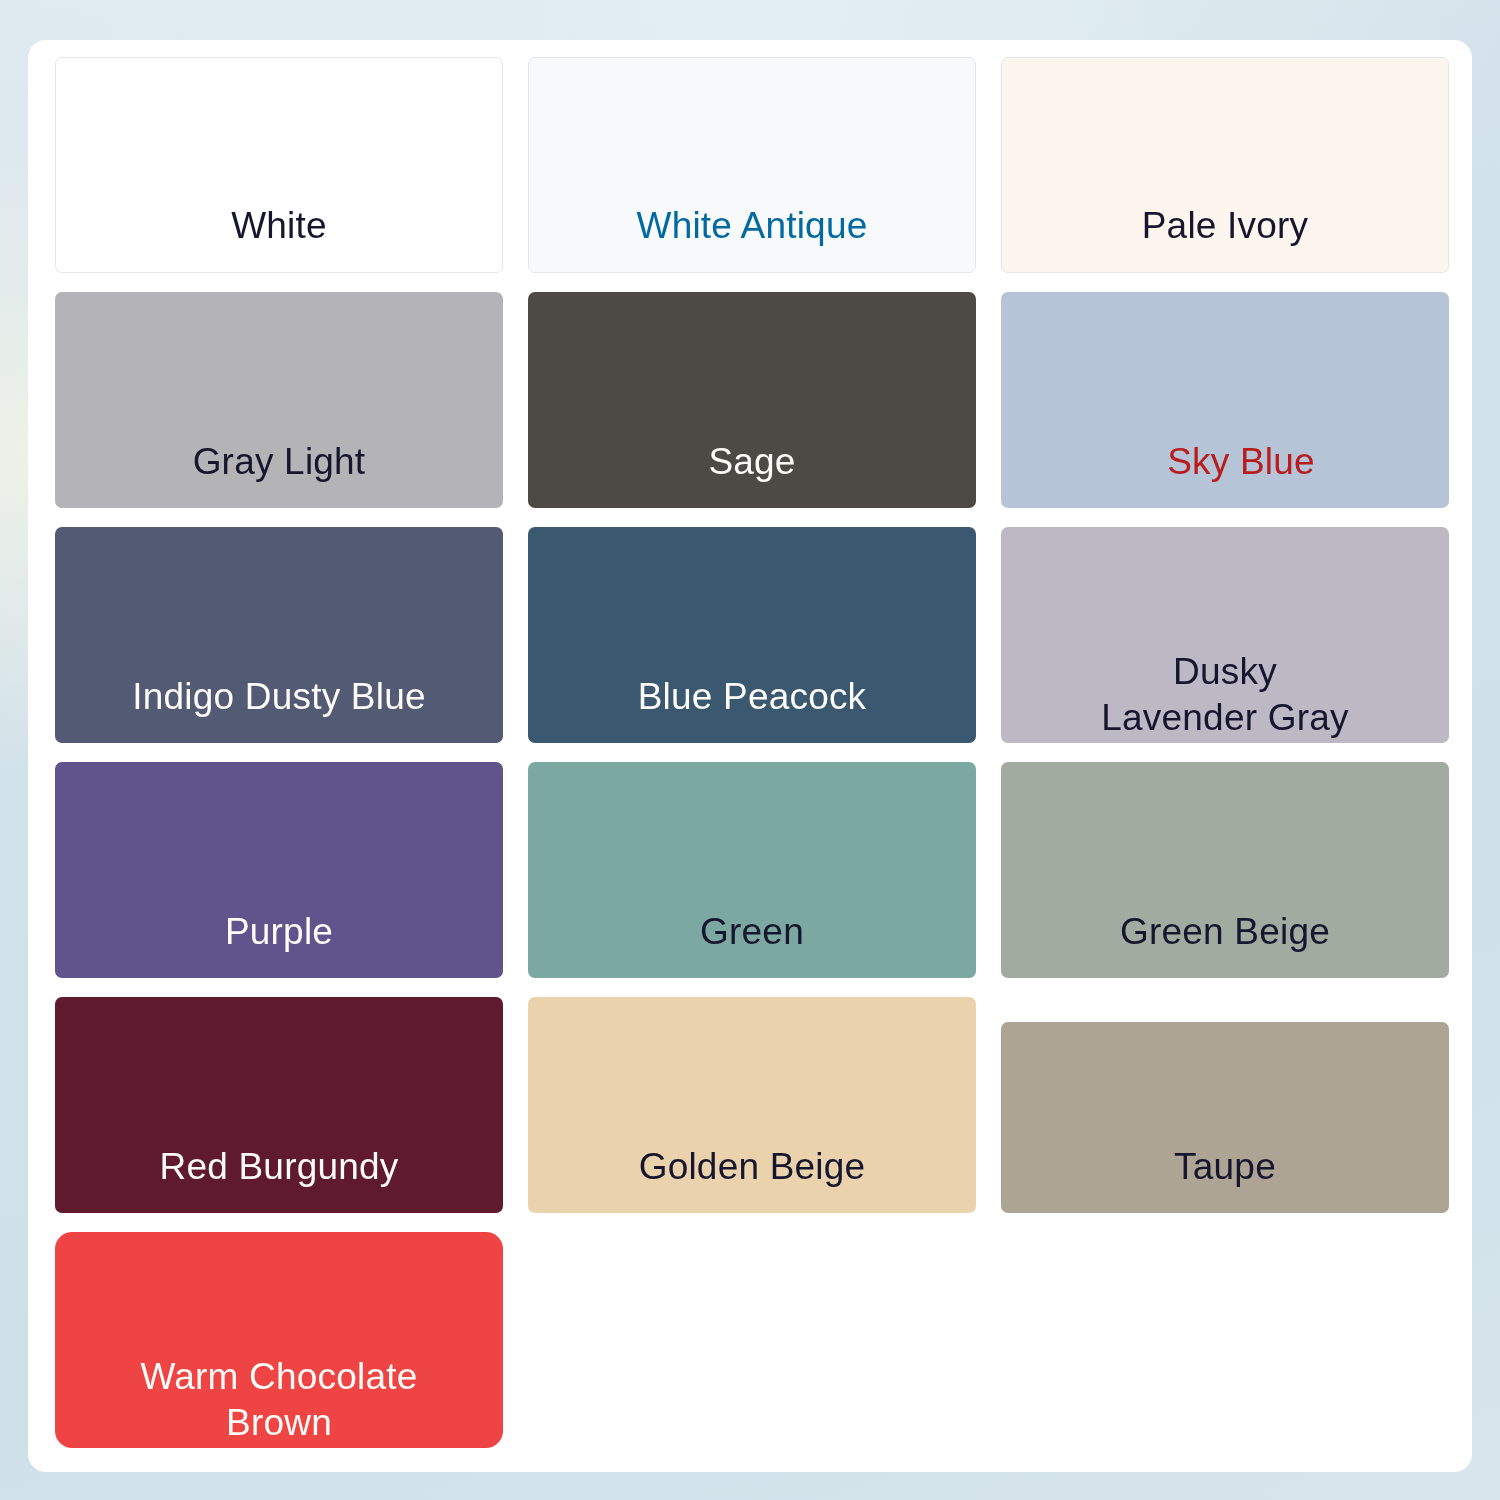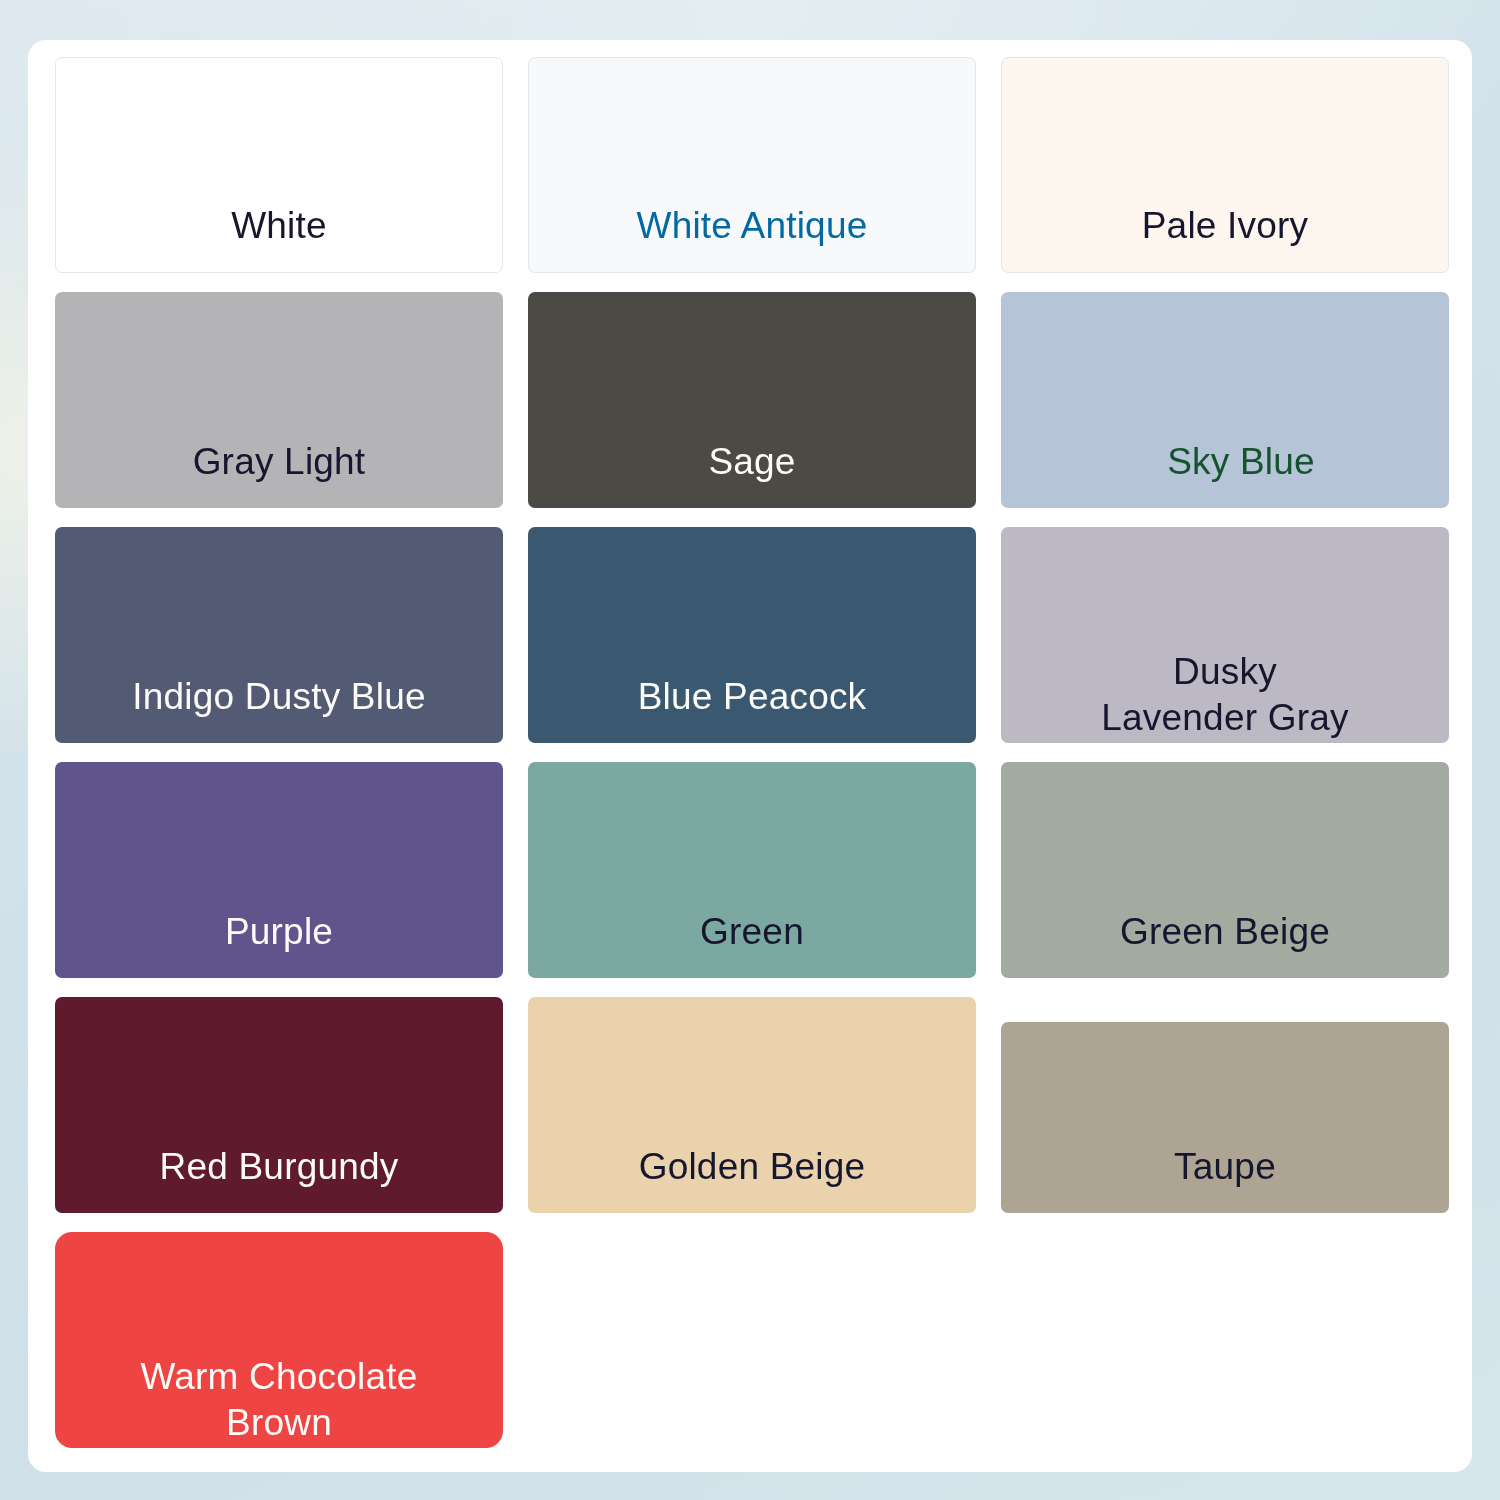--- a/index.html
+++ b/index.html
@@ -99,21 +99,21 @@
       <div class="swatch bordered" title="Pale Ivory" style="background: rgb(253, 246, 238);">
         <span class="swatch-label" style="color: rgb(22, 22, 46);">Pale Ivory</span>
       </div>
       <div class="swatch" title="Gray Light" style="background: rgb(180, 180, 182);">
         <span class="swatch-label" style="color: rgb(22, 22, 46);">Gray Light</span>
       </div>
       <div class="swatch" title="Gray" style="background: rgb(76, 74, 69);">
         <span class="swatch-label" style="color: rgb(253, 251, 247);">Sage</span>
       </div>
       <div class="swatch" title="Sky Blue" style="background: rgb(181, 196, 214);">
-        <span class="swatch-label" style="color: #14532d; padding-left: 32px;">Sky Blue</span>
+        <span class="swatch-label" style="color: #b91c1c; padding-left: 32px;">Sky Blue</span>
       </div>
       <div class="swatch" title="Indigo Dusty Blue" style="background: rgb(83, 90, 115);">
         <span class="swatch-label" style="color: rgb(253, 251, 247);">Indigo Dusty Blue</span>
       </div>
       <div class="swatch" title="Blue Peacock" style="background: rgb(58, 88, 112);">
         <span class="swatch-label" style="color: rgb(253, 251, 247);">Blue Peacock</span>
       </div>
       <div class="swatch" title="Dusky
 Lavender Gray" style="background: rgb(188, 184, 196);">
         <span class="swatch-label two-line" style="color: rgb(22, 22, 46);">Dusky

